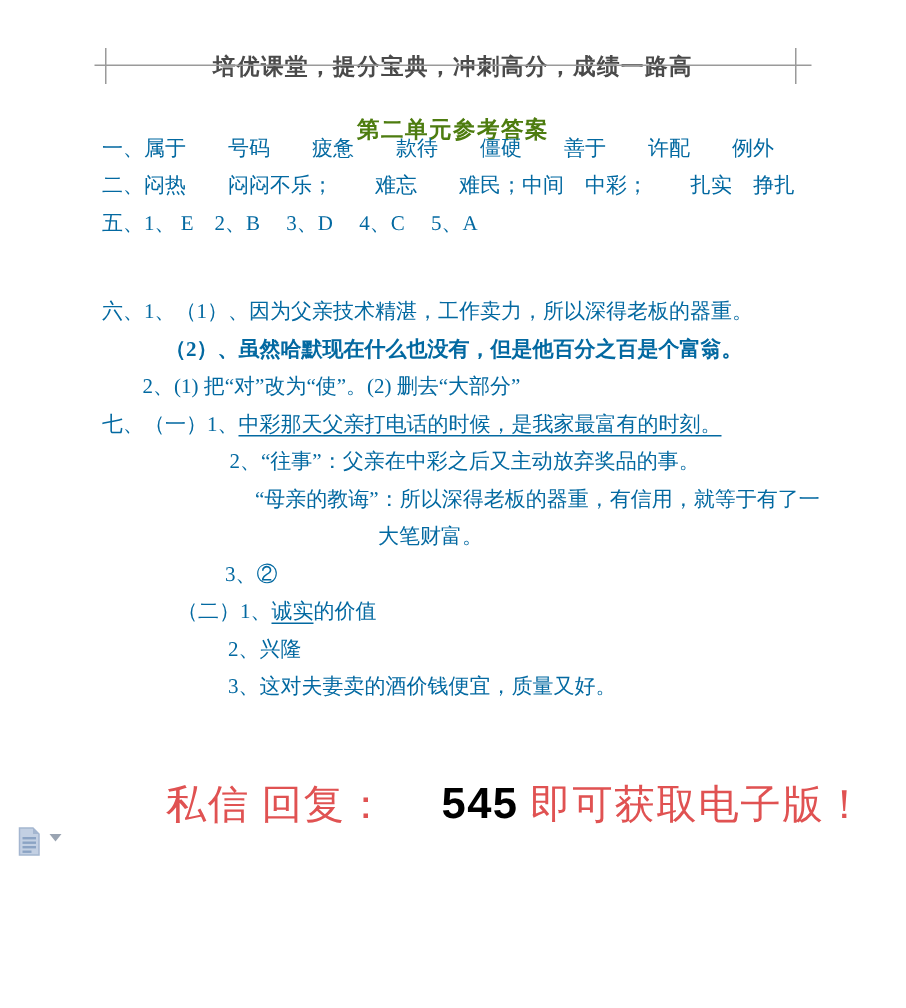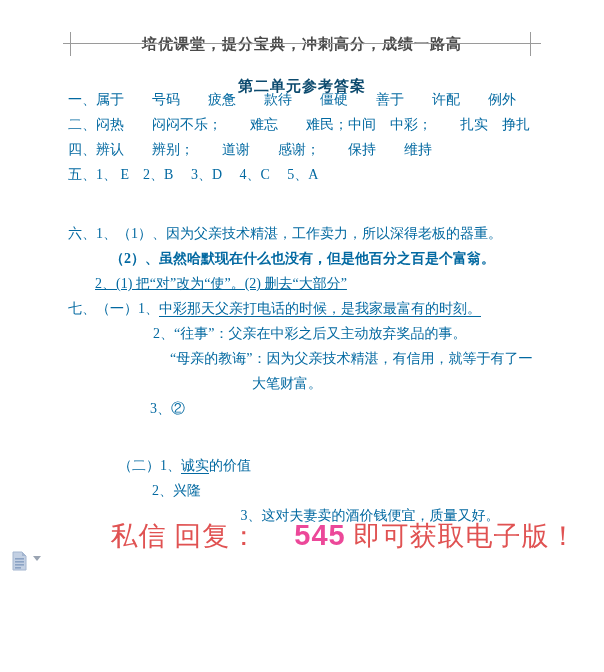--- a/index.html
+++ b/index.html
@@ -68,42 +68,41 @@
 
   <div class="doc-header">
     <span>培优课堂，提分宝典，冲刺高分，成绩一路高</span>
   </div>
 
   <div class="header-rule">
     <span class="tick left"></span>
     <span class="tick right"></span>
   </div>
 
-  <div class="doc-title" style="color: #0c4a6e;">第二单元参考答案</div>
+  <div class="doc-title" style="color: #4d7c0f;">第二单元参考答案</div>
 
   <div class="answers">
       <div class="answer-line" style="padding-left: 0px;"><span>一、属于　　号码　　疲惫　　款待　　僵硬　　善于　　许配　　例外</span></div>
       <div class="answer-line" style="padding-left: 0px;"><span>二、闷热　　闷闷不乐；　　难忘　　难民；中间　中彩；　　扎实　挣扎</span></div>
-      <div class="answer-line" style="padding-left: 0px;"><span>四、辨认　　辨别；　　道谢　　感谢；　　保持　　维持</span></div>
       <div class="answer-line" style="padding-left: 0px;"><span>五、1、 E　2、B　 3、D 　4、C　 5、A</span></div>
       <div class="answer-line" style="padding-left: 0px; margin-top: 34px;"><span>六、1、（1）、因为父亲技术精湛，工作卖力，所以深得老板的器重。</span></div>
       <div class="answer-line" style="padding-left: 42px; font-weight: bold;"><span>（2）、虽然哈默现在什么也没有，但是他百分之百是个富翁。</span></div>
-      <div class="answer-line" style="padding-left: 27px; text-decoration: underline;"><span>2、(1) 把“对”改为“使”。(2) 删去“大部分”</span></div>
+      <div class="answer-line" style="padding-left: 27px;"><span>2、(1) 把“对”改为“使”。(2) 删去“大部分”</span></div>
       <div class="answer-line" style="padding-left: 0px;"><span>七、（一）1、</span><span class="u">中彩那天父亲打电话的时候，是我家最富有的时刻。</span></div>
       <div class="answer-line" style="padding-left: 85px;"><span>2、“往事”：父亲在中彩之后又主动放弃奖品的事。</span></div>
-      <div class="answer-line" style="padding-left: 102px;"><span>“母亲的教诲”：因为父亲技术精湛，有信用，就等于有了一</span></div>
+      <div class="answer-line" style="padding-left: 102px;"><span>“母亲的教诲”：所以深得老板的器重，有信用，就等于有了一</span></div>
       <div class="answer-line" style="padding-left: 184px;"><span>大笔财富。</span></div>
       <div class="answer-line" style="padding-left: 82px;"><span>3、②</span></div>
-      <div class="answer-line" style="padding-left: 50px; margin-top: 32px;"><span>（二）1、</span><span class="u">诚实</span><span>的价值</span></div>
+      <div class="answer-line" style="padding-left: 50px;"><span>（二）1、</span><span class="u">诚实</span><span>的价值</span></div>
       <div class="answer-line" style="padding-left: 84px;"><span>2、兴隆</span></div>
-      <div class="answer-line" style="padding-left: 84px; text-align: center;"><span>3、这对夫妻卖的酒价钱便宜，质量又好。</span></div>
+      <div class="answer-line" style="padding-left: 84px;"><span>3、这对夫妻卖的酒价钱便宜，质量又好。</span></div>
     </div>
 
   <div class="promo" style="color: rgb(224, 82, 82);">
-    <span>私信 回复：</span><span class="code" style="color: #ec4899; margin-left: 36px;">545</span><span> 即可获取电子版！</span>
+    <span>私信 回复：</span><span class="code" style="color: #000000; margin-left: 36px;">545</span><span> 即可获取电子版！</span>
   </div>
 
   <div class="paste-widget">
     <span>
       <svg width="17" height="20" viewBox="0 0 17 20">
         <path d="M2 1 h9 l4 4 v14 h-13 z" fill="#c3d0e3" stroke="#a4b6d0" stroke-width="1"></path>
         <path d="M11 1 l4 4 h-4 z" fill="#a4b6d0"></path>
         <rect x="4" y="7" width="9" height="1.6" fill="#8ba3c4"></rect>
         <rect x="4" y="10" width="9" height="1.6" fill="#8ba3c4"></rect>
         <rect x="4" y="13" width="9" height="1.6" fill="#8ba3c4"></rect>

